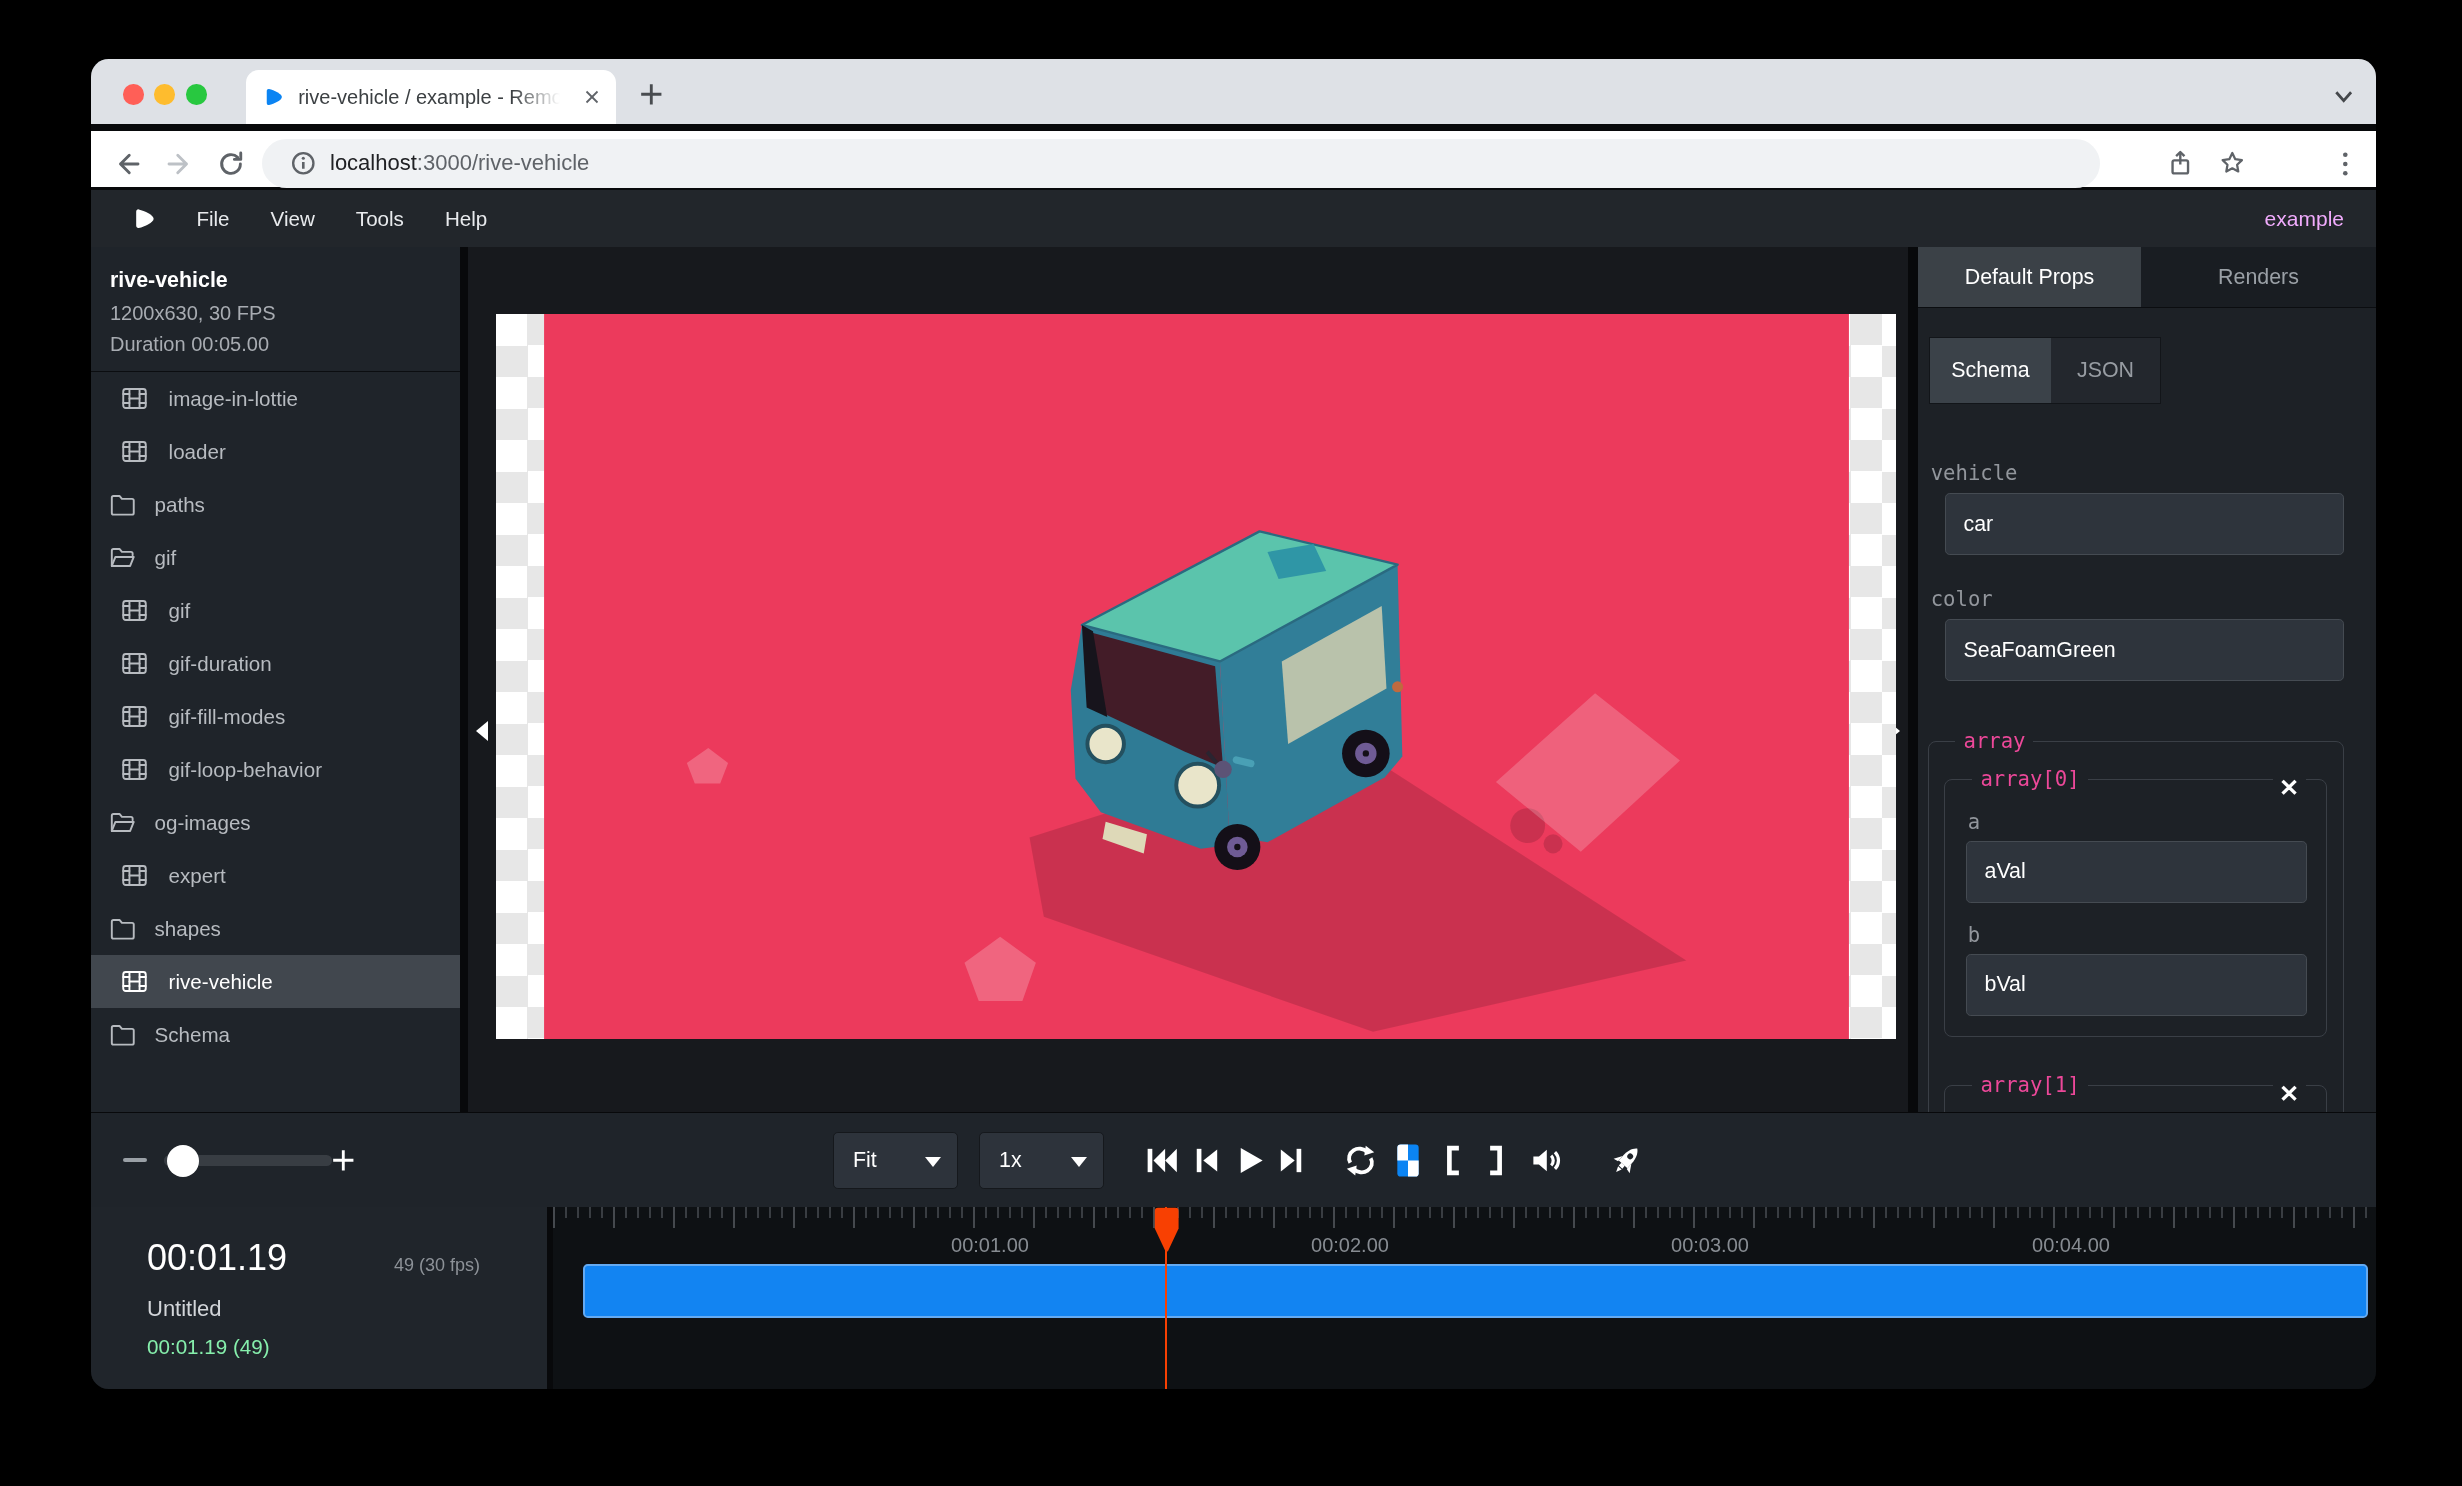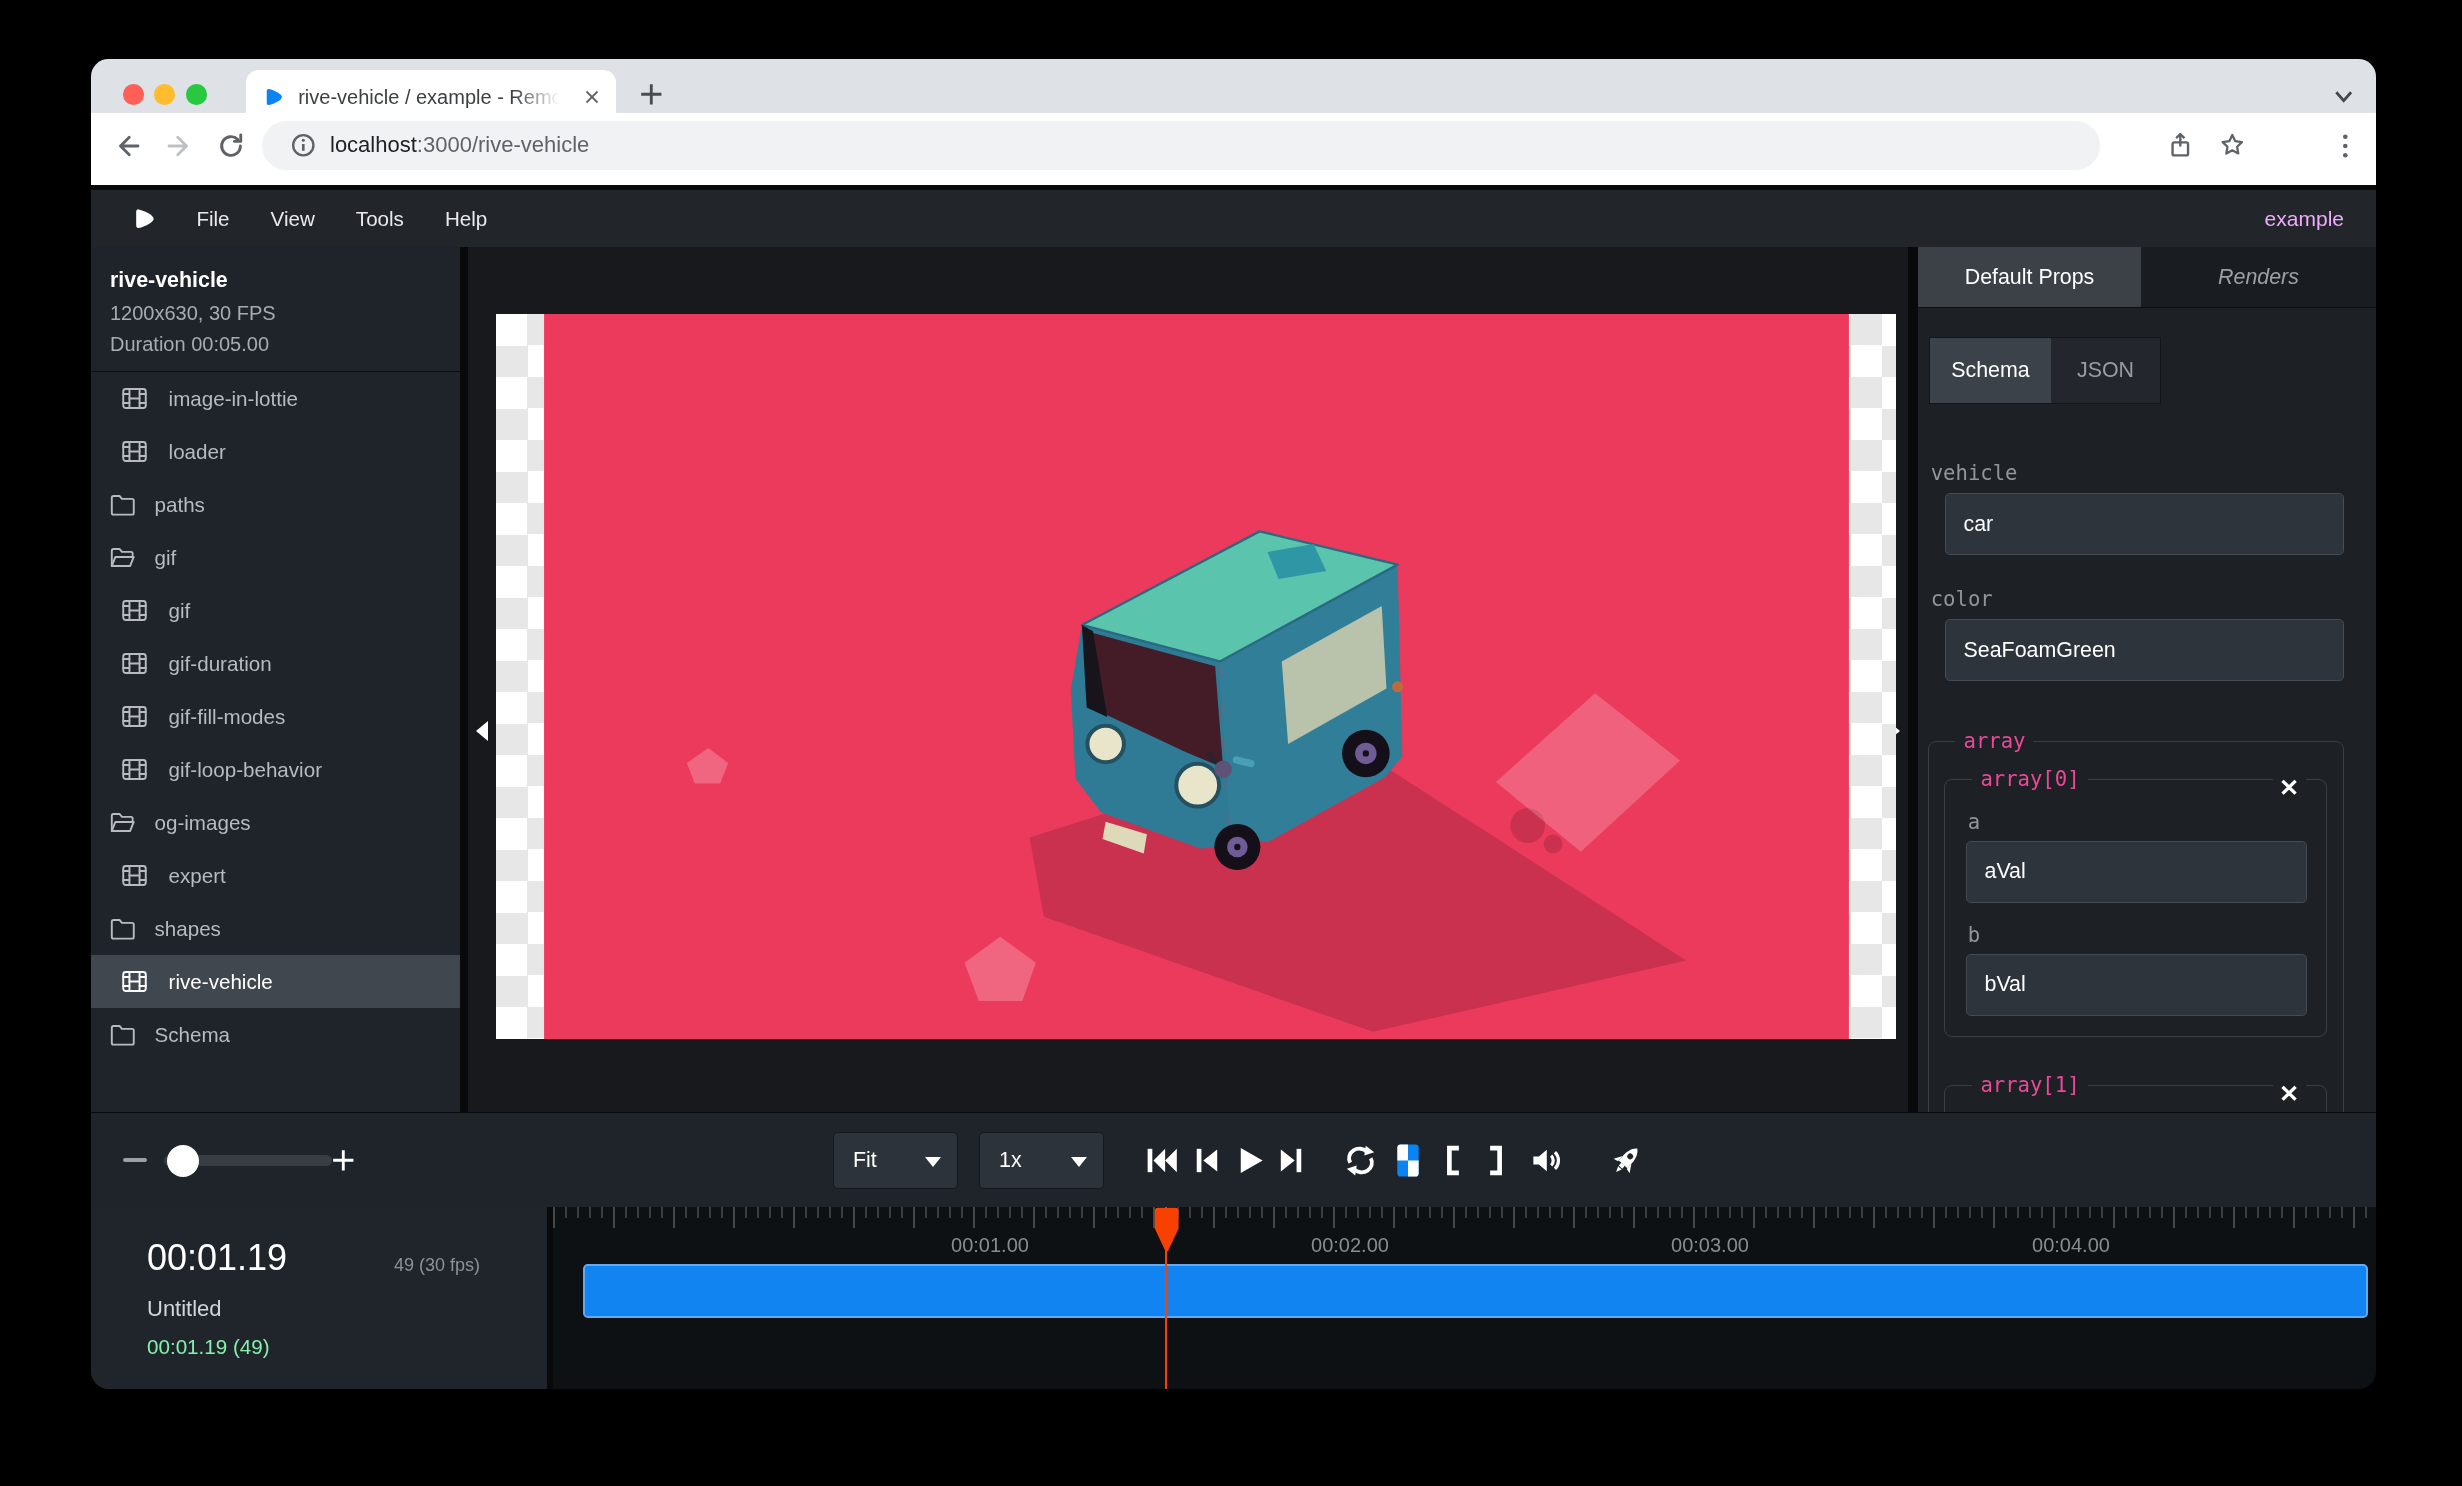--- a/index.html
+++ b/index.html
@@ -15,21 +15,21 @@
   .t-red{ left:32px; background:#ff5f57; } .t-yellow{ left:63px; background:#febc2e; } .t-green{ left:95px; background:#28c840; }
   .tab { position:absolute; left:155px; top:11px; width:370px; height:54px; background:#fff;
          border-radius:12.7px 12.7px 0 0; display:flex; align-items:center; }
   .favicon { margin-left:17.5px; width:22px; height:22px; flex:0 0 auto; }
   .tab-title { margin-left:12.7px; width:262px; font-size:20px; color:#3c4043; white-space:nowrap; overflow:hidden;
                -webkit-mask-image:linear-gradient(90deg,#000 82%,transparent); mask-image:linear-gradient(90deg,#000 82%,transparent); }
   .tab-close { position:absolute; right:12.7px; top:16px; width:22px; height:22px; }
   .newtab { position:absolute; left:546px; top:20.6px; width:28.6px; height:28.6px; }
   .strip-chevron { position:absolute; left:2240px; top:28.6px; width:25.4px; height:19px; }
 
-  .chrome-toolbar { position:absolute; left:0; top:54px; width:100%; height:72px; background:#fff; }
+  .chrome-toolbar { position:absolute; left:0; top:72px; width:100%; height:56px; background:#fff; }
   .nav-ic { position:absolute; top:17.5px; width:30px; height:30px; }
   .ic-back{ left:22px; } .ic-fwd{ left:73px; } .ic-reload{ left:125px; }
   .omnibox { position:absolute; left:171px; top:8px; width:1838px; height:49px; background:#f0f2f4; border-radius:24.6px; }
   .ic-info { position:absolute; left:27px; top:10.3px; width:28.6px; height:28.6px; }
   .url { position:absolute; left:68px; top:11px; font-size:22px; color:#202124; white-space:nowrap; }
   .url .url-rest { color:#5f6368; }
   .ic-share{ position:absolute; left:1904px; top:10.3px; width:28.6px; height:28.6px; }
   .ic-star{ position:absolute; left:1956px; top:10.3px; width:28.6px; height:28.6px; }
   .ic-dots{ position:absolute; left:2240px; top:17.5px; width:28.6px; height:30px; }
 
@@ -63,21 +63,21 @@
   .collapse.right { right:8px; border-top:10.3px solid transparent; border-bottom:10.3px solid transparent; border-left:12px solid #fff; }
   .canvas-wrap { position:absolute; left:28px; top:67px; width:1400px; height:725px; background-color:#fff;
                  background-image:conic-gradient(#e7e7e7 0 25%, transparent 0 50%, #e7e7e7 0 75%, transparent 0);
                  background-size:63px 63px; }
   .pink-canvas { position:absolute; left:48px; top:0; width:1305px; height:725px; }
 
   .rightpanel { position:absolute; left:1827px; top:0; width:458px; height:100%; background:#1d2126; overflow:hidden; }
   .rp-tabs { display:flex; height:61px; background:#191d22; border-bottom:1.6px solid #0b0d10; }
   .rp-tab { display:flex; align-items:center; justify-content:center; font-size:21.4px; color:#9aa0a6; }
   .rp-tab.active { width:223px; background:#3b4147; color:#fff; }
-  .rp-tab.inactive { flex:1;font-style:italic; }
+  .rp-tab.inactive { flex:1; }
   .rp-content { position:absolute; left:0; top:63px; width:100%; height:802px; overflow:hidden; }
   .modetabs { margin:27px 0 0 11px; width:232px; height:67px; display:flex; background:#23272d; border:1.6px solid #121519; }
   .modetab { display:flex; align-items:center; justify-content:center; font-size:21.4px; }
   .modetab.active { width:121px; background:#3b4249; color:#fff; }
   .modetab.inactive { flex:1; color:#979ca2; }
   .plabel { margin:57px 0 0 12.7px; font-family:"DejaVu Sans Mono", monospace; font-size:20.6px; color:#92969c; }
   .plabel.tight { margin-top:32px; }
   .pinput { margin:8px 32px 0 27px; height:62px; background:#2e343c; border:1.6px solid #454b52; border-radius:4.8px;
             display:flex; align-items:center; padding-left:17.5px; font-size:21.4px; color:#fff; }
   fieldset { border:1.6px solid #3a3f46; border-radius:8px; position:relative; }

